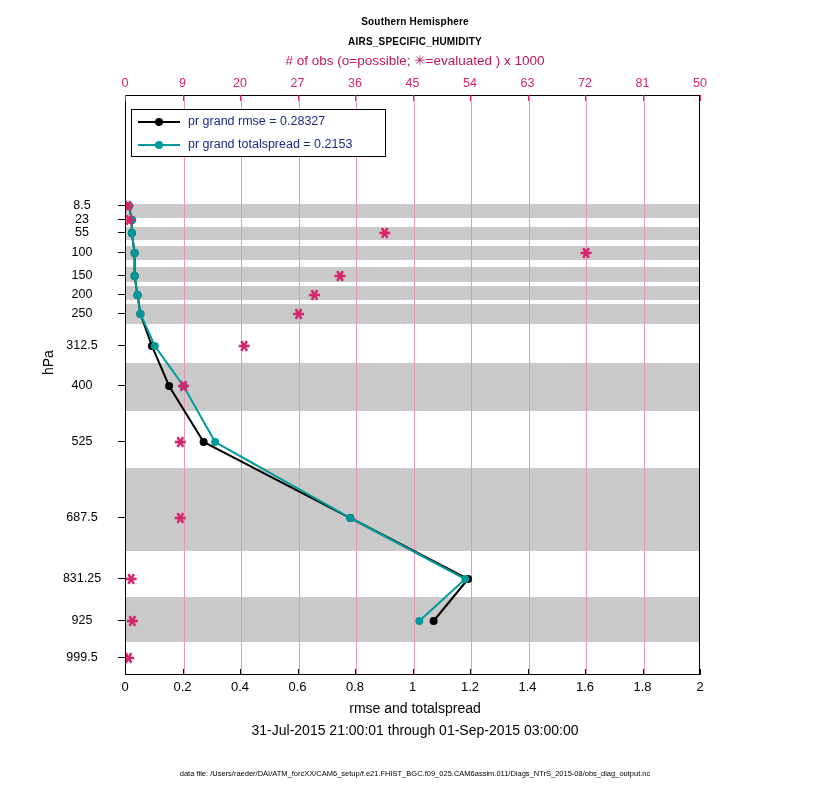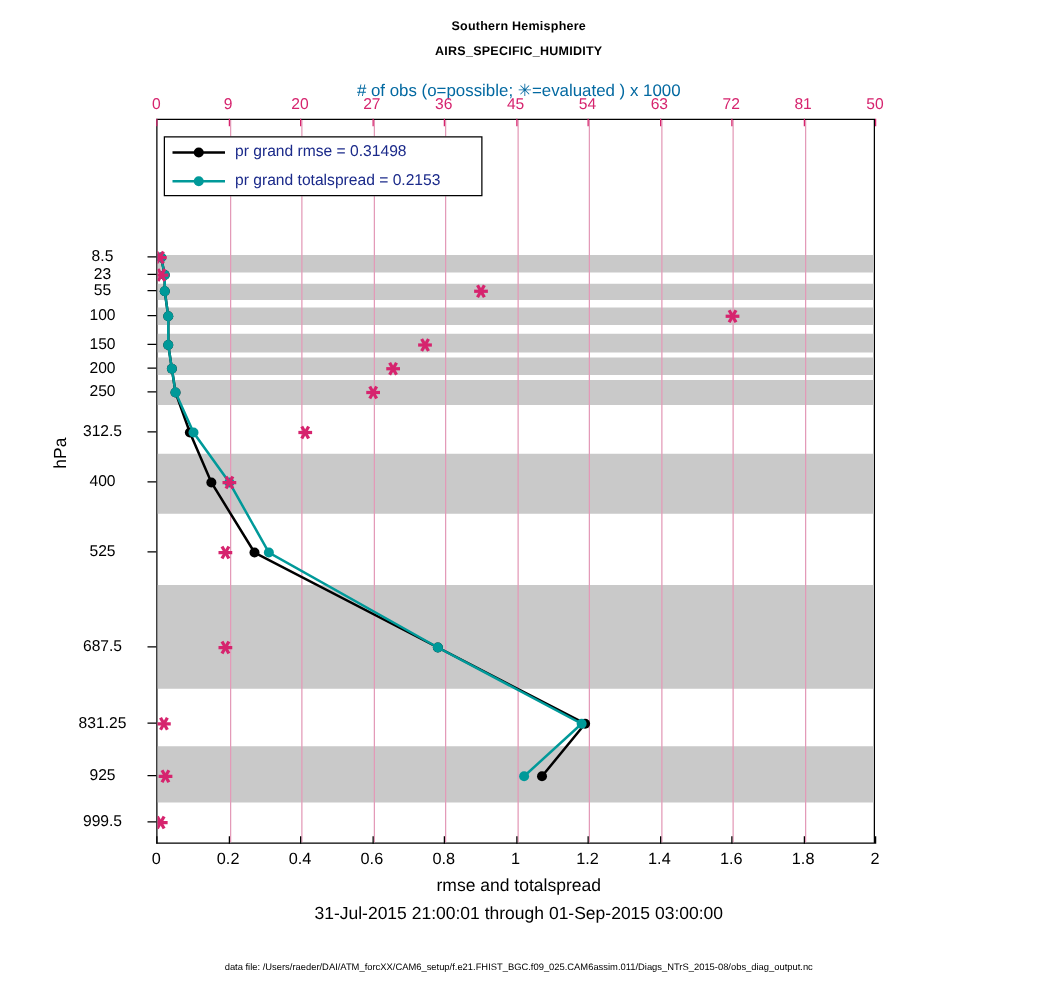--- a/index.html
+++ b/index.html
@@ -29,25 +29,25 @@
   }
   .title-line {
     font-size: 10px;
     font-weight: bold;
     line-height: 20px;
     letter-spacing: 0.2px;
   }
   .top-axis-label {
     position: absolute;
     left: 0;
-    top: 64px;
+    top: 52px;
     width: 830px;
     text-align: center;
     font-size: 13.5px;
-    color: #0369a1;
+    color: #be185d;
   }
   
   .plot-frame {
     position: absolute;
     left: 125px;
     top: 95px;
     width: 575px;
     height: 580px;
     border: 1px solid #000;
     box-sizing: border-box;
@@ -328,21 +328,21 @@
 
   <div class="ylabel">hPa</div>
   <div class="xlabel">rmse and totalspread</div>
   <div class="daterange">31-Jul-2015 21:00:01 through 01-Sep-2015 03:00:00</div>
   <div class="datafile">data file: /Users/raeder/DAI/ATM_forcXX/CAM6_setup/f.e21.FHIST_BGC.f09_025.CAM6assim.011/Diags_NTrS_2015-08/obs_diag_output.nc</div>
 
   <div class="legend">
     <div class="legend-row" style="top:0px;">
       <div class="legend-line" style="background:#000000;"></div>
       <div class="legend-dot" style="left:23px;background:#000000;"></div>
-      <div class="legend-text">pr grand rmse = 0.31498</div>
+      <div class="legend-text">pr grand rmse = 0.28327</div>
     </div>
     <div class="legend-row" style="top:23px;">
       <div class="legend-line" style="background:#009999;"></div>
       <div class="legend-dot" style="left:23px;background:#009999;"></div>
       <div class="legend-text">pr grand totalspread = 0.2153</div>
     </div>
   </div>
 
 <div class="tick-top" style="left: 125px;"></div>
     <div class="lab-top" style="left: 125px;">0</div>

